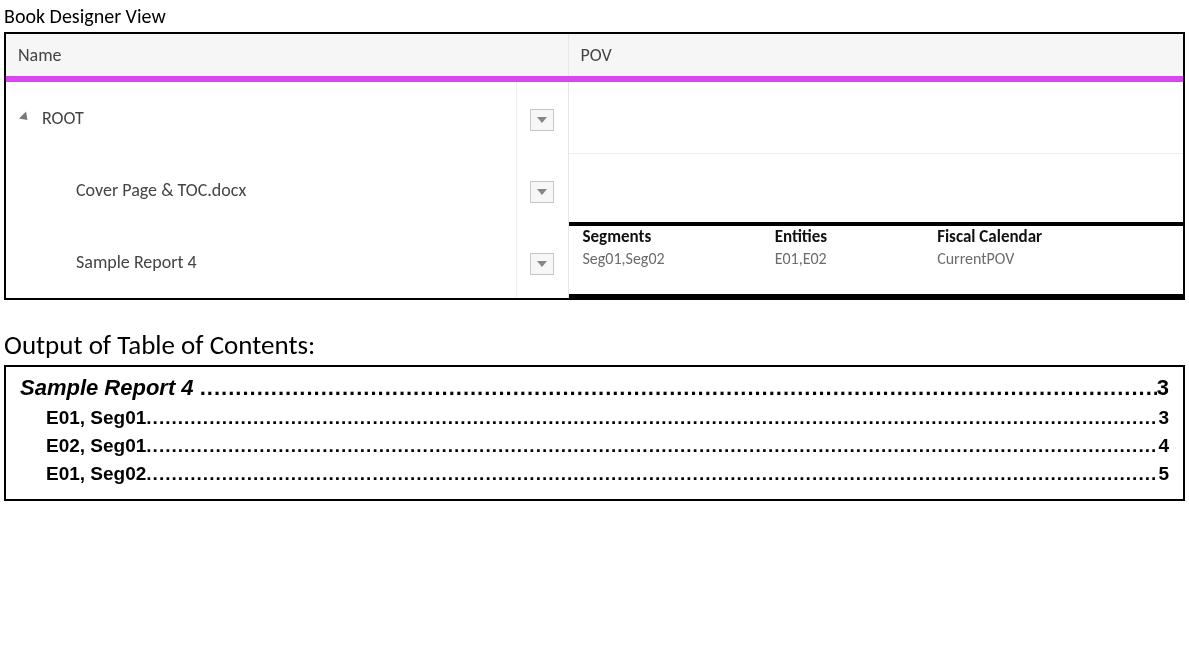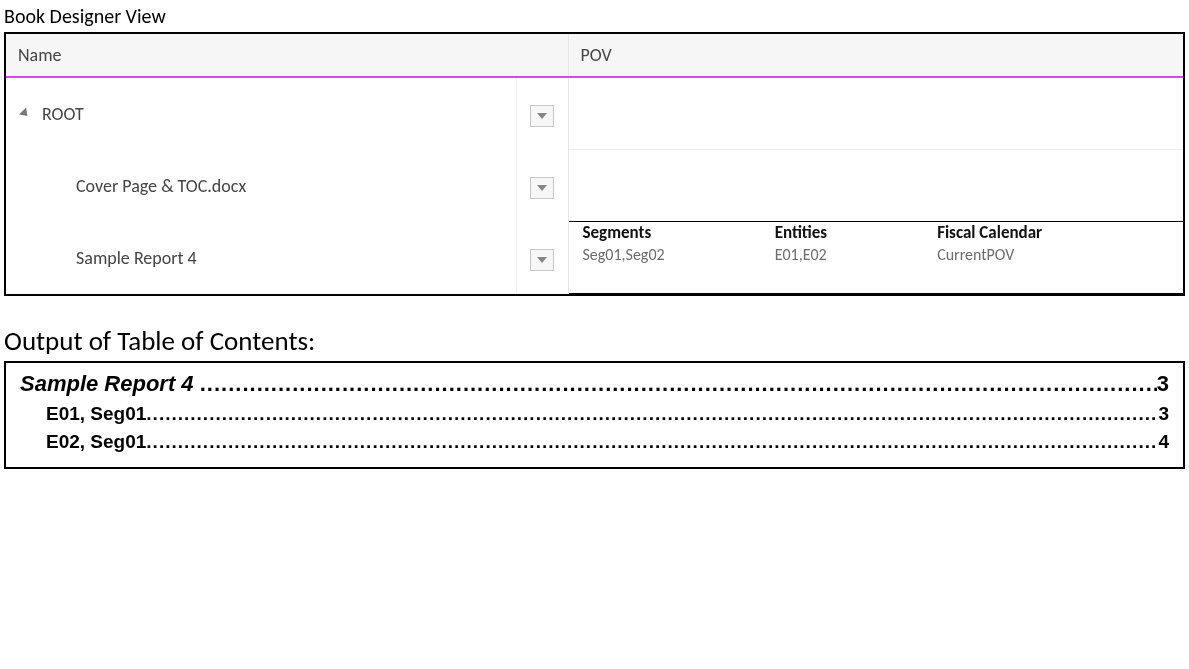--- a/index.html
+++ b/index.html
@@ -23,21 +23,21 @@
       width: 100%;
       border-collapse: collapse;
     }
     .designer-table th {
       background: #f6f6f6;
       font-weight: 400;
       color: #444;
       text-align: left;
       padding: 10px 12px;
       font-size: 18px;
-      border-bottom: 2px solid #d946ef;
+      border-bottom: 6px solid #d946ef;
     }
     .designer-table th.name-col { width: 510px; }
     .designer-table th.action-col { width: 52px; border-right: 1px solid #e6e6e6; }
     .designer-table th.pov-col { }
     .designer-table td {
       padding: 0;
       vertical-align: middle;
       color: #444;
       font-size: 18px;
     }
@@ -78,21 +78,21 @@
     }
     .dropdown-caret {
       width: 0; height: 0;
       border-left: 5px solid transparent;
       border-right: 5px solid transparent;
       border-top: 6px solid #878787;
     }
     .pov-cell {
       padding: 0 14px;
       height: 72px;
-      border-bottom: 1px solid #000000;
+      border-bottom: 4px solid #000000;
     }
     .pov-cell.empty-top { border-top: none; border-bottom: 1px solid #eee; }
     .pov-cols {
       display: flex;
       gap: 110px;
     }
     .pov-block { display: flex; flex-direction: column; }
     .pov-label { font-weight: 700; color: #111; font-size: 17px; }
     .pov-value { color: #6c6c6c; font-size: 16px; margin-top: 2px; }
 
@@ -223,13 +223,18 @@
   <div class="toc-line level-1">
     <span>E01, Seg01</span>
     <span class="toc-dots"></span>
     <span class="toc-page">3</span>
   </div>
   <div class="toc-line level-1">
     <span>E02, Seg01</span>
     <span class="toc-dots"></span>
     <span class="toc-page">4</span>
   </div>
+  <div class="toc-line level-1">
+    <span>E01, Seg02</span>
+    <span class="toc-dots"></span>
+    <span class="toc-page">5</span>
+  </div>
 </div>
 
 </body></html>

